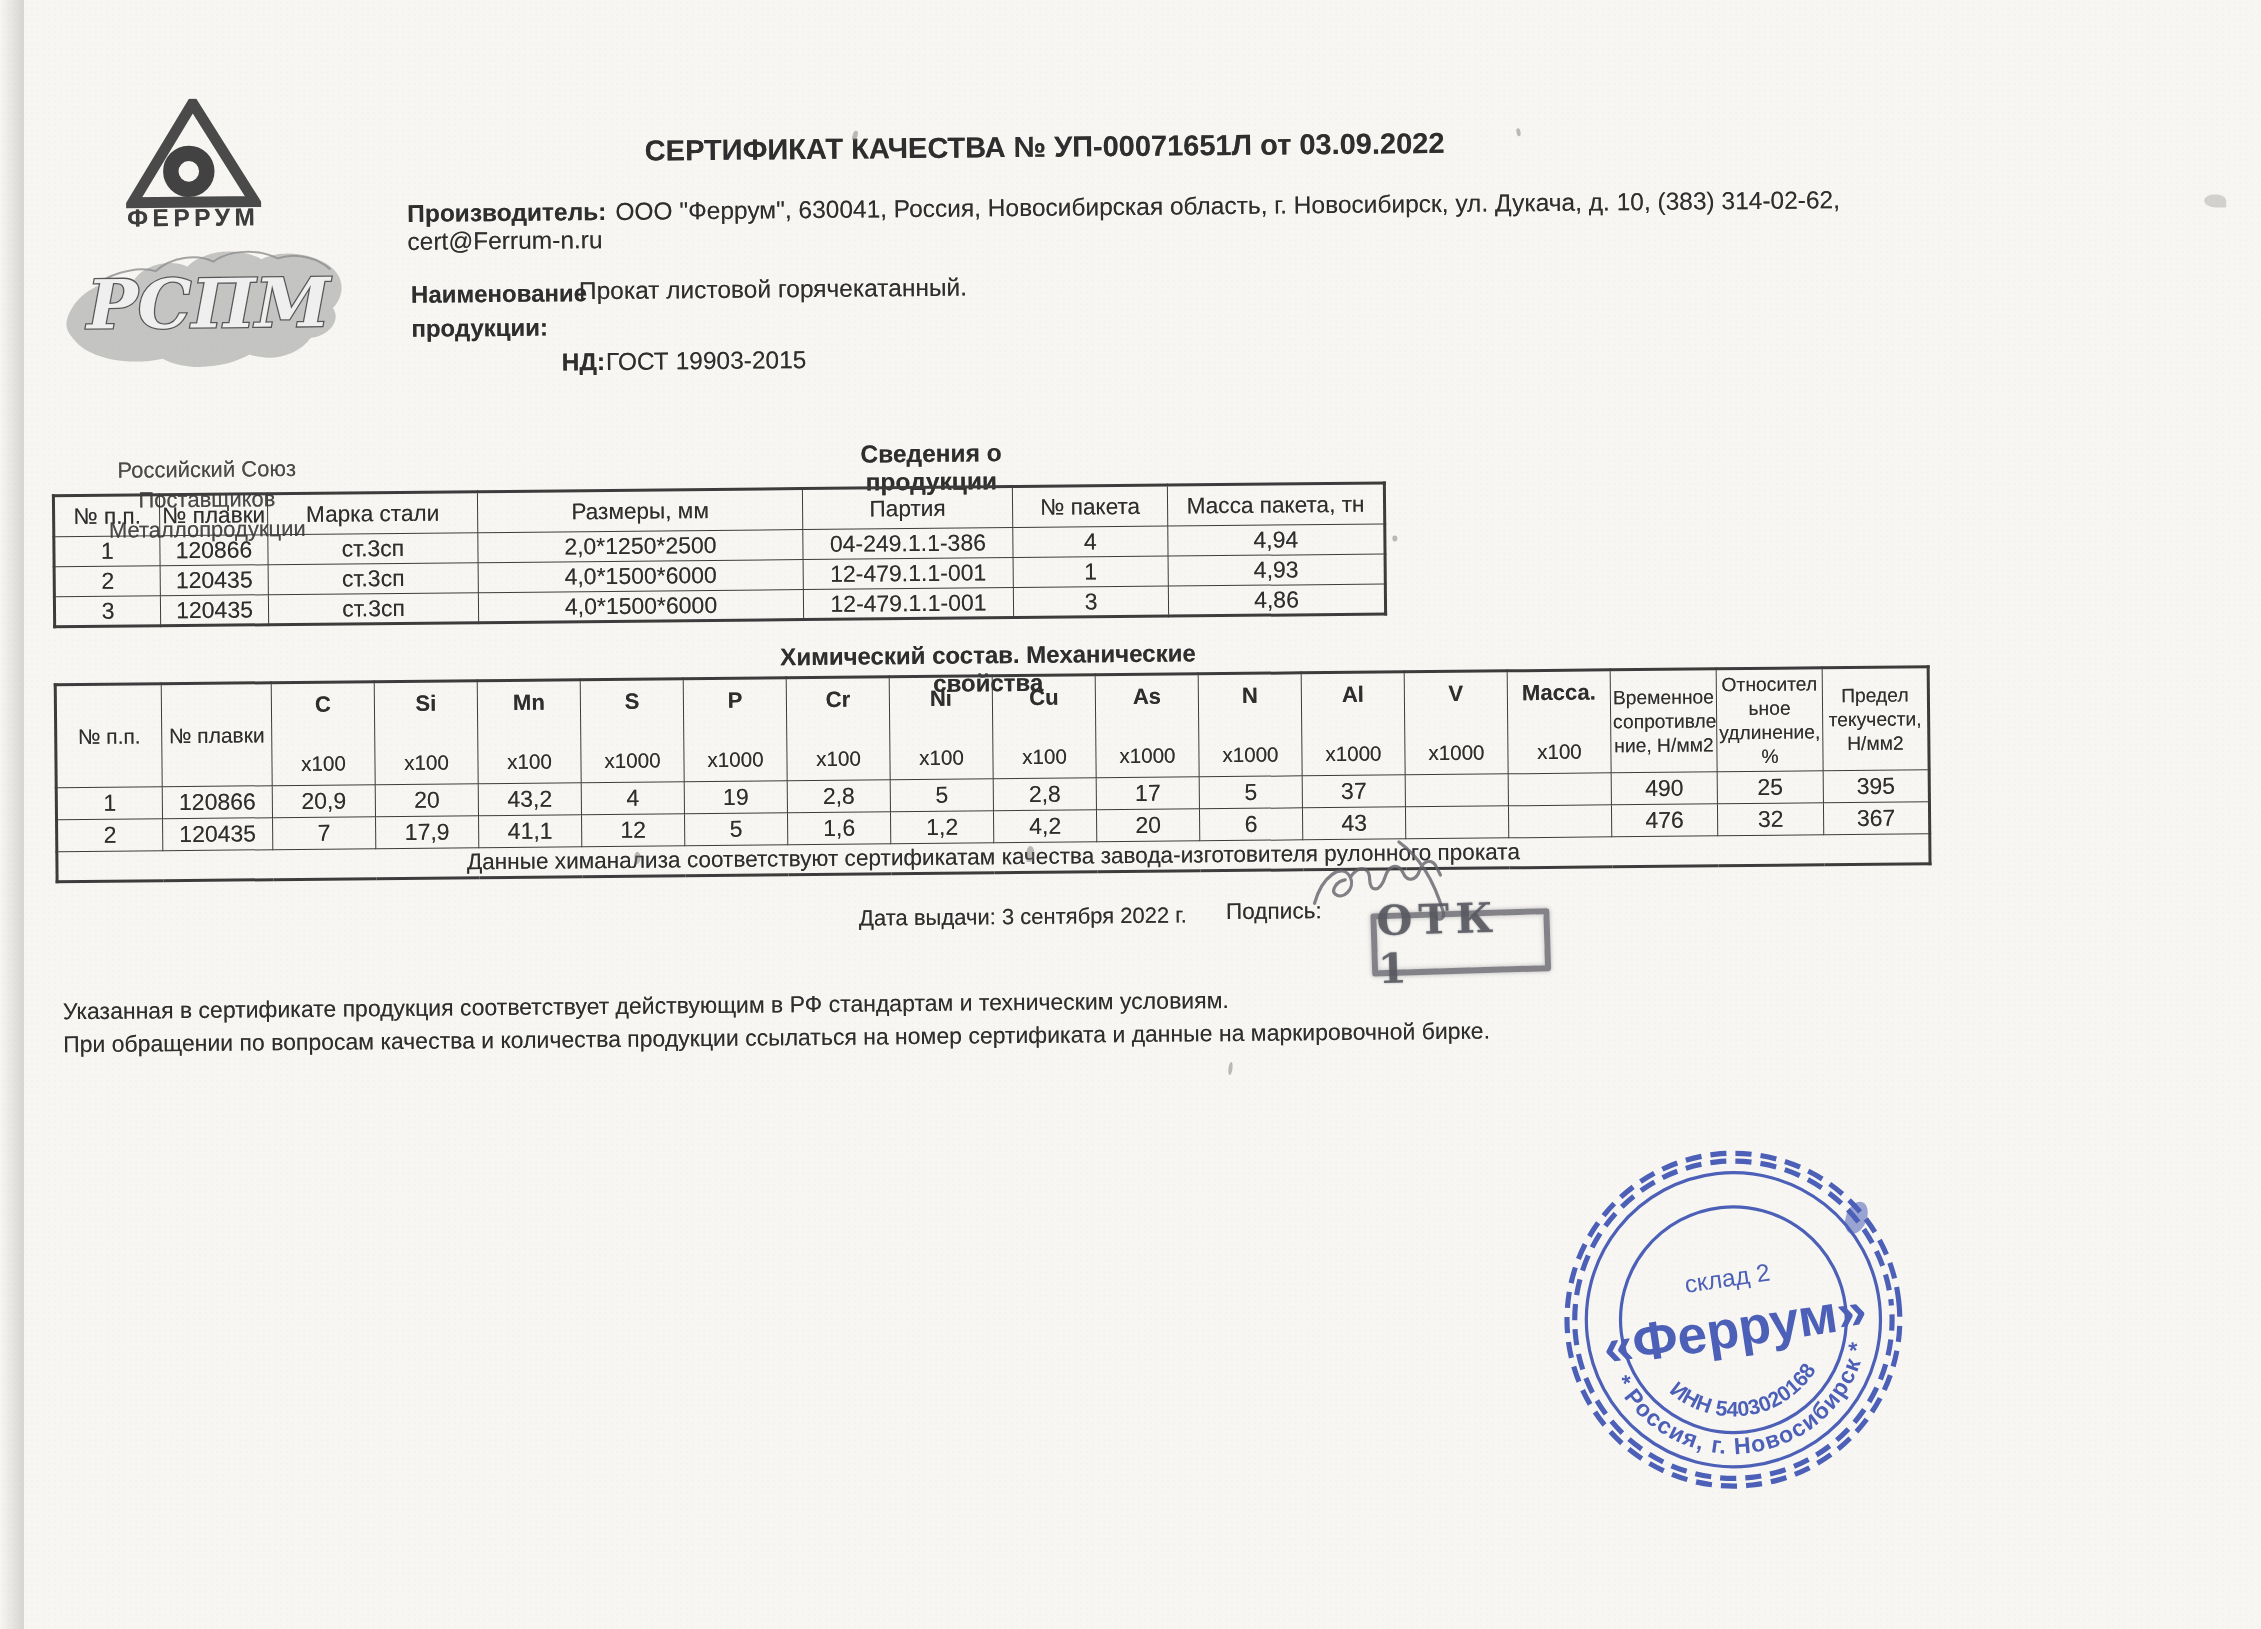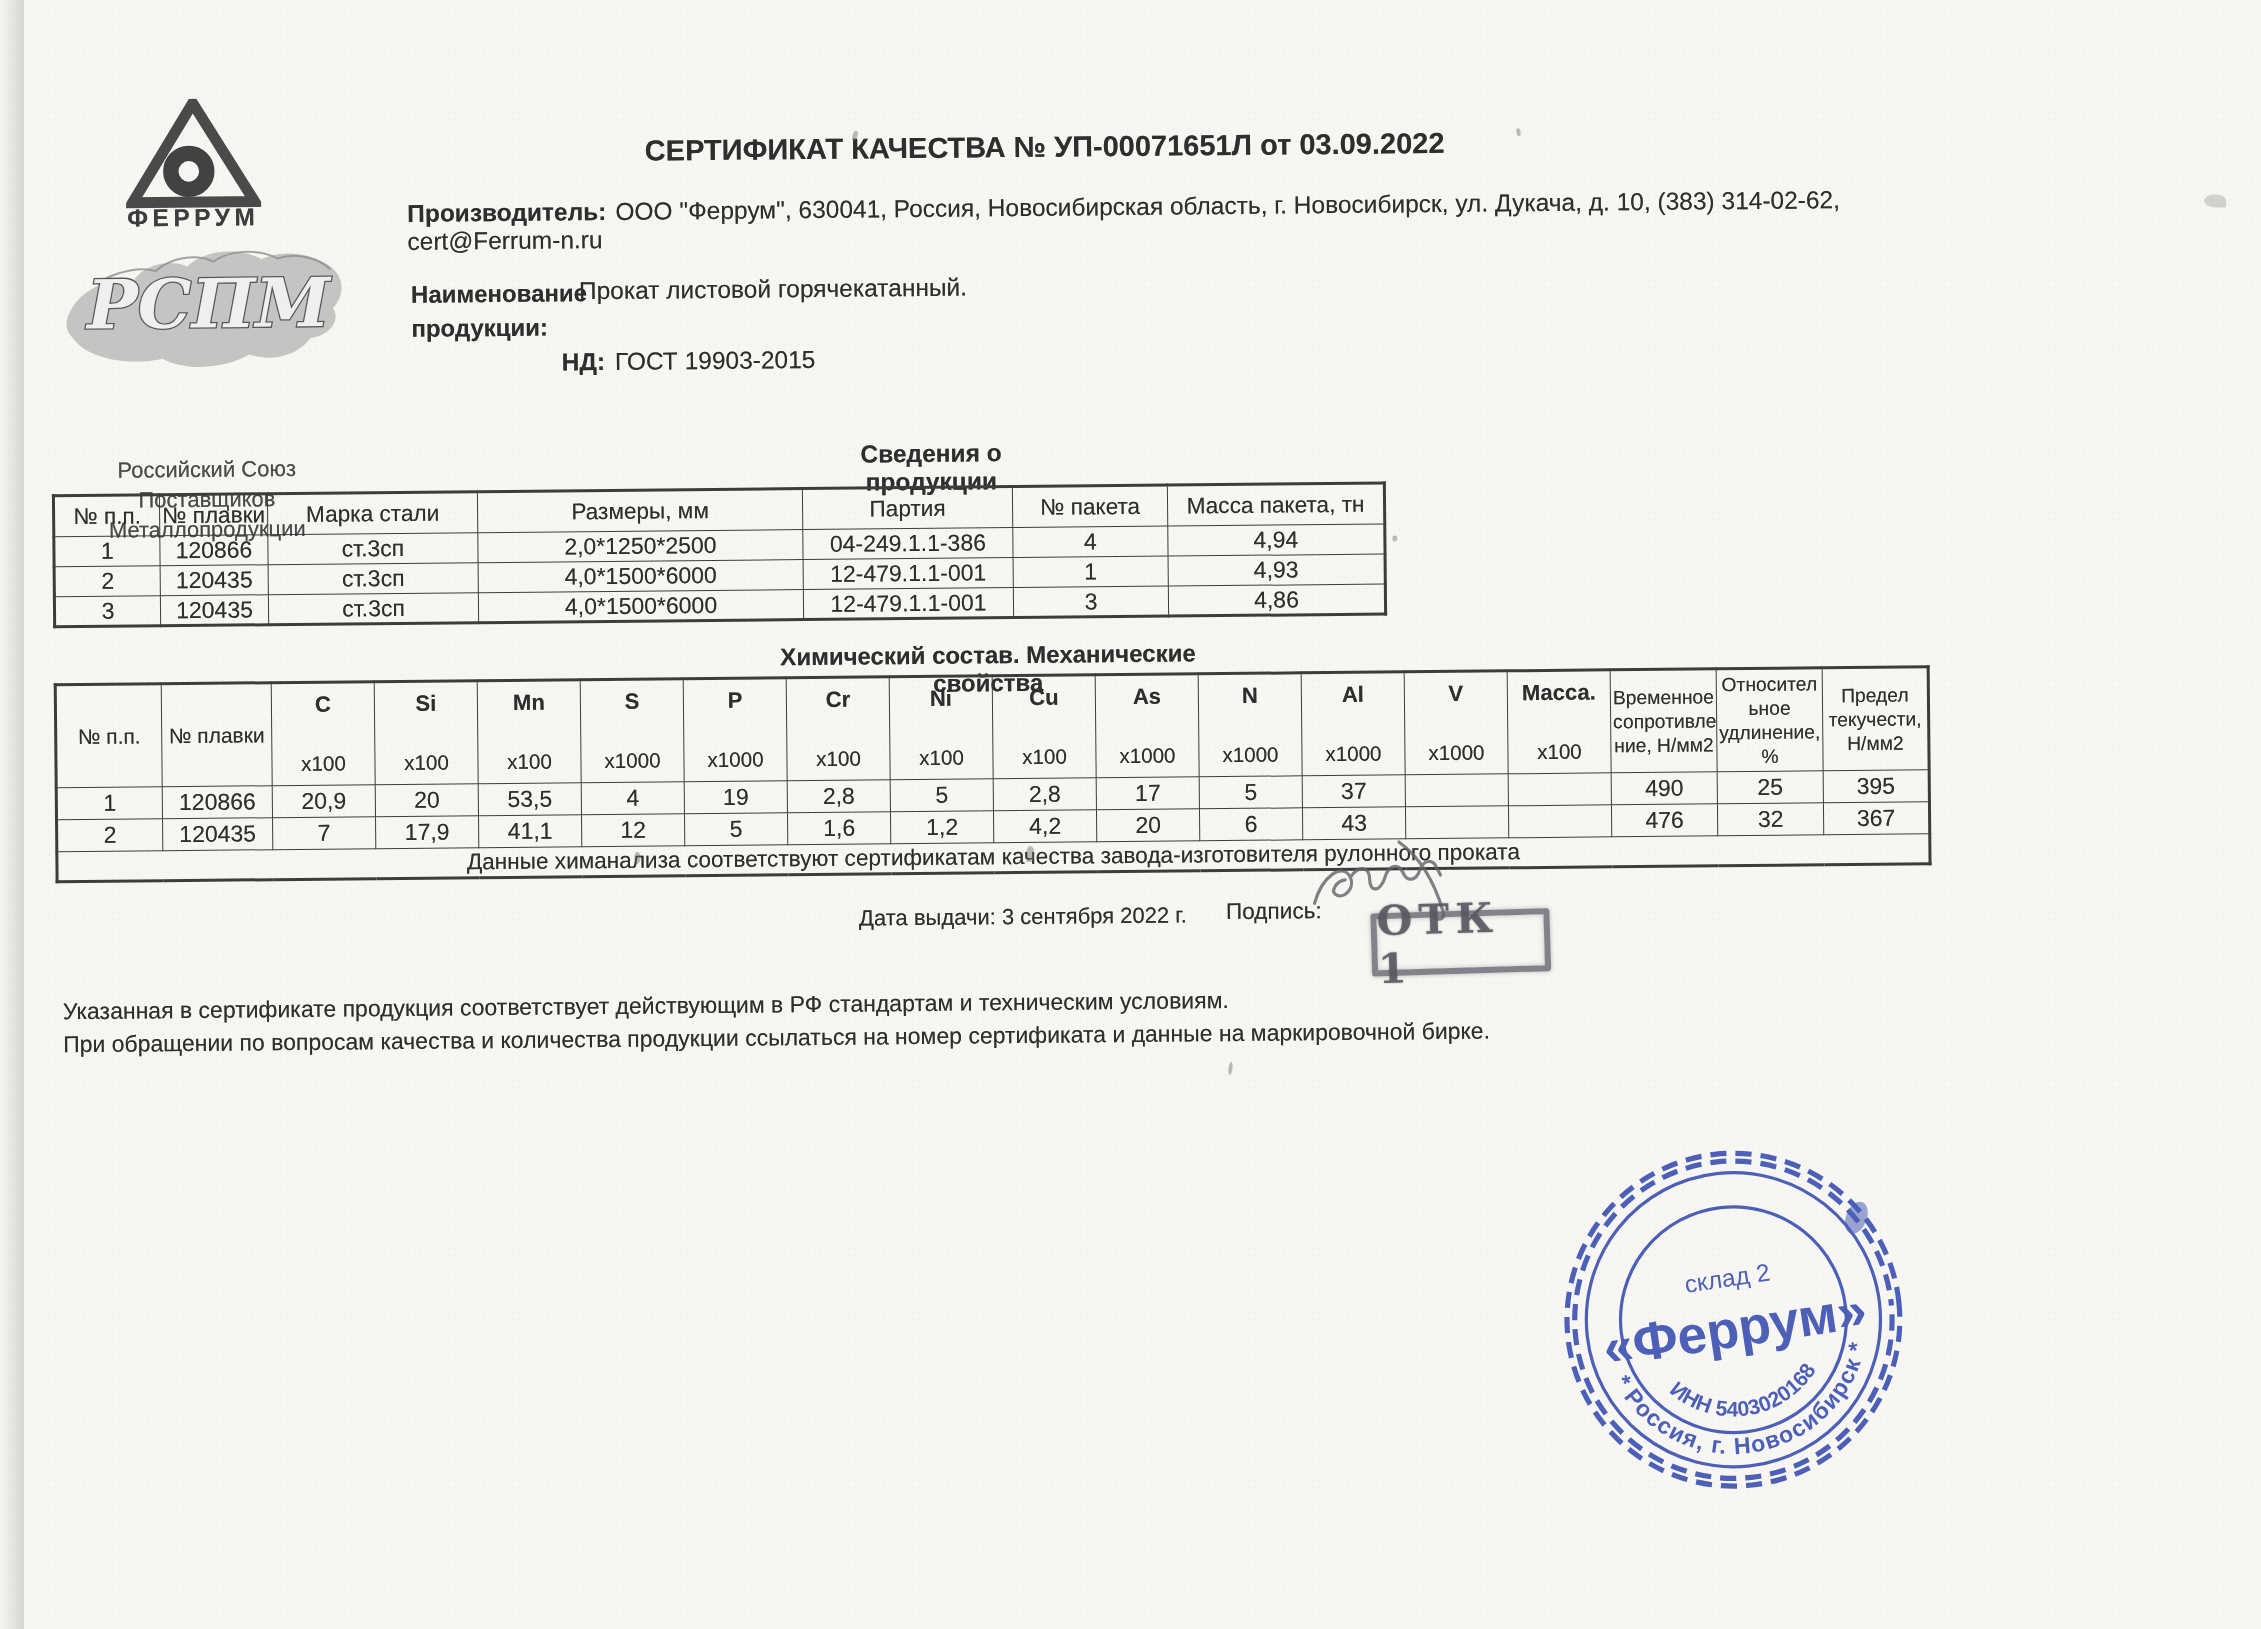--- a/index.html
+++ b/index.html
@@ -41,21 +41,21 @@
     font-size:29px; font-weight:bold;
   }
   #producer-line { left:413px; top:193px; width:1509px; font-size:24.5px; }
   #producer-line b { margin-right:9px; }
   #product-label {
     left:416px; top:271px; width:132px; text-align:right;
     font-size:24px; font-weight:bold; line-height:34px;
   }
   #product-value { left:584px; top:272px; width:709px; font-size:24.5px; }
   #nd-line { left:566px; top:343px; font-size:24.5px; }
-  #nd-line b { margin-right:10px; }
+  #nd-line b { margin-right:1px; }
 
   
   #products-title {
     left:796px; top:438px; width:277px; text-align:center;
     font-size:24.5px; font-weight:bold;
   }
   table { border-collapse:collapse; table-layout:fixed; background:transparent; }
   th, td {
     border:1.9px solid #3c3c3c; text-align:center; vertical-align:middle;
     font-weight:normal; overflow:hidden;
@@ -314,21 +314,21 @@
         <th class="mech">Относител ьное удлинение, %</th>
         <th class="mech">Предел текучести, Н/мм2</th>
       </tr>
     </thead>
     <tbody>
       <tr>
         <td>1</td>
         <td>120866</td>
         <td>20,9</td>
         <td>20</td>
-        <td>53,5</td>
+        <td>43,2</td>
         <td>4</td>
         <td>19</td>
         <td>2,8</td>
         <td>5</td>
         <td>2,8</td>
         <td>17</td>
         <td>5</td>
         <td>37</td>
         <td></td>
         <td></td>

